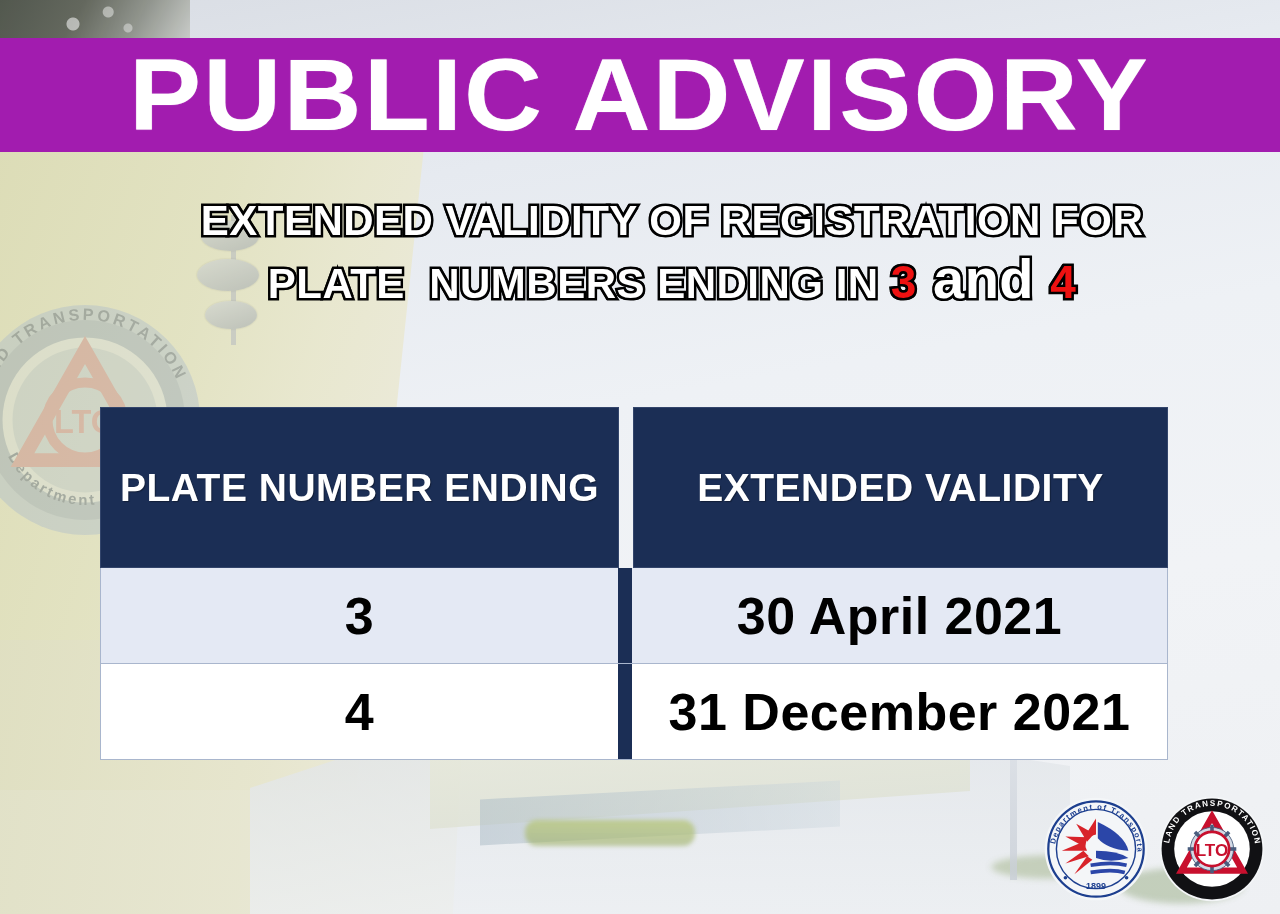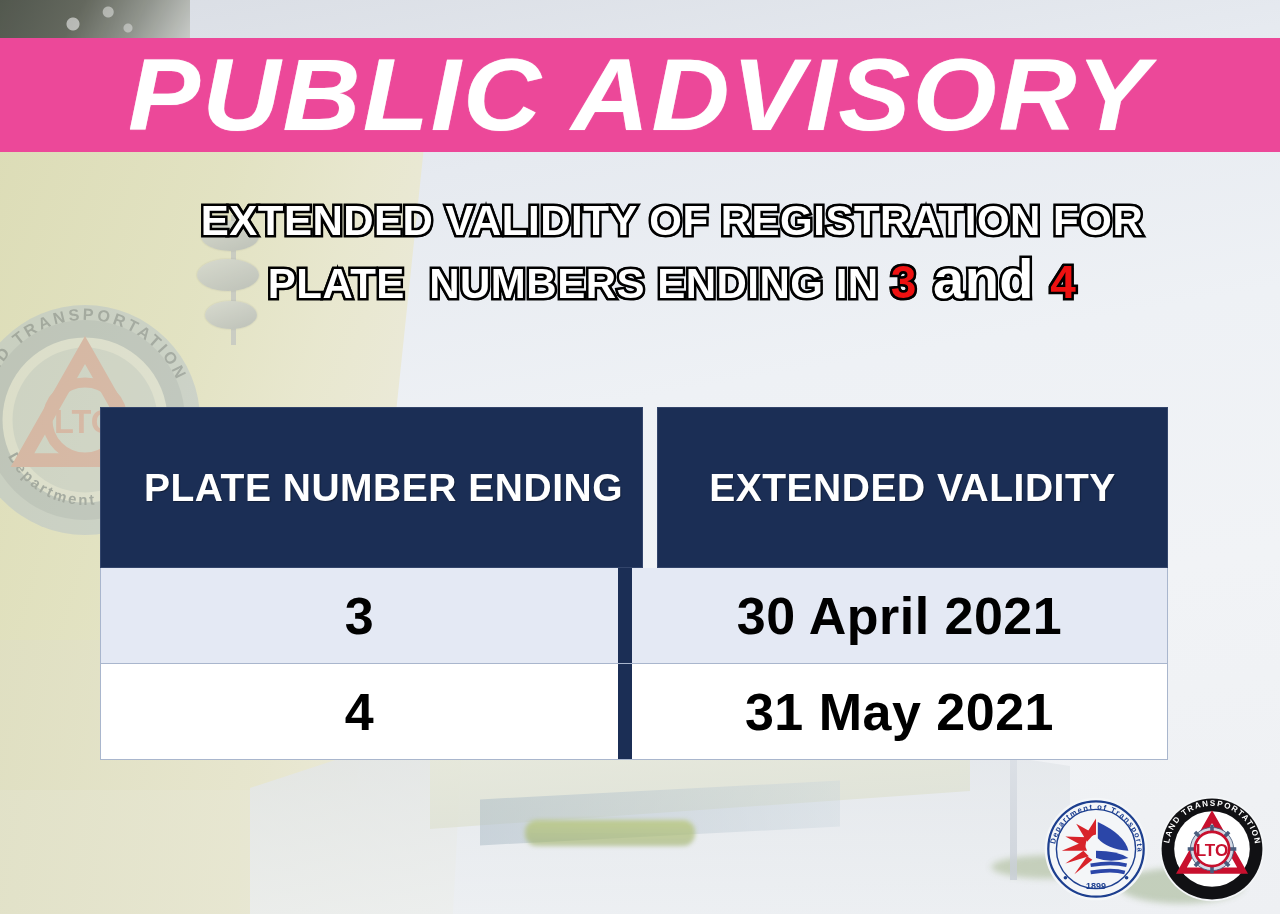--- a/index.html
+++ b/index.html
@@ -139,26 +139,25 @@
     width: 250px; height: 250px;
     opacity: .33;
     z-index: 1;
   }
 
   
   .banner {
     position: absolute;
     left: 0; top: 38px;
     width: 1280px; height: 114px;
-    background: #ec4899;
+    background: #a21caf;
     z-index: 3;
     display: flex;
     align-items: center;
     justify-content: center;
-    font-style: italic;
   }
   .banner-title {
     color: #ffffff;
     font-family: "Liberation Sans Narrow", "Liberation Sans", sans-serif;
     font-weight: bold;
     font-size: 102px;
     line-height: 1;
     letter-spacing: 2px;
     transform: scaleX(1.06);
     white-space: nowrap;
@@ -213,21 +212,21 @@
     display: flex;
     align-items: center;
     justify-content: center;
     color: #fff;
     font-weight: bold;
     font-size: 39px;
     letter-spacing: 0.5px;
     text-shadow: 1px 1px 1px rgba(0,0,0,.35);
     border: 1px solid #33456b;
   }
-  .th.col-1 { width: 517px; padding-left: 24px; }
+  .th.col-1 { width: 517px; }
   .th.col-2 { flex: 1; }
 
   .trow {
     display: flex;
     height: 95px;
     border-left: 1px solid #a9b6cd;
     border-right: 1px solid #a9b6cd;
     border-bottom: 1px solid #a9b6cd;
   }
   .trow.alt { background: #e4e9f4; }
@@ -330,21 +329,21 @@
 
     <div class="trow alt">
       <div class="td col-1">3</div>
       <div class="row-divider"></div>
       <div class="td col-2">30 April 2021</div>
     </div>
 
     <div class="trow plain">
       <div class="td col-1">4</div>
       <div class="row-divider"></div>
-      <div class="td col-2">31 May 2021</div>
+      <div class="td col-2">31 December 2021</div>
     </div>
 
   </div>
 
   <div class="footer">
 
     
 
     
 

